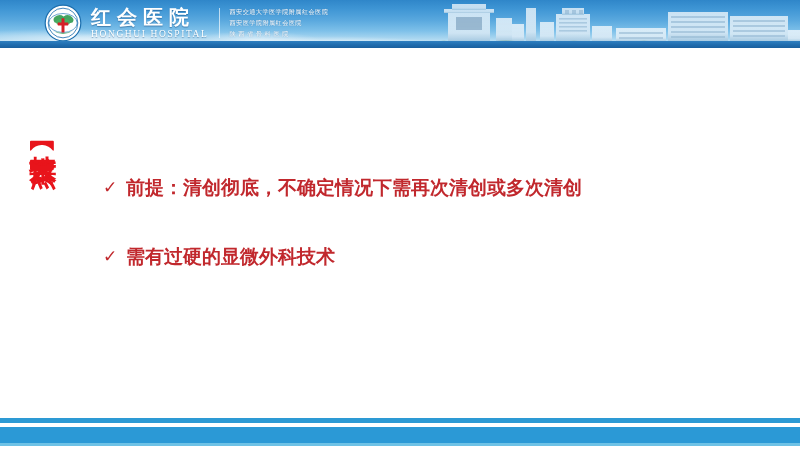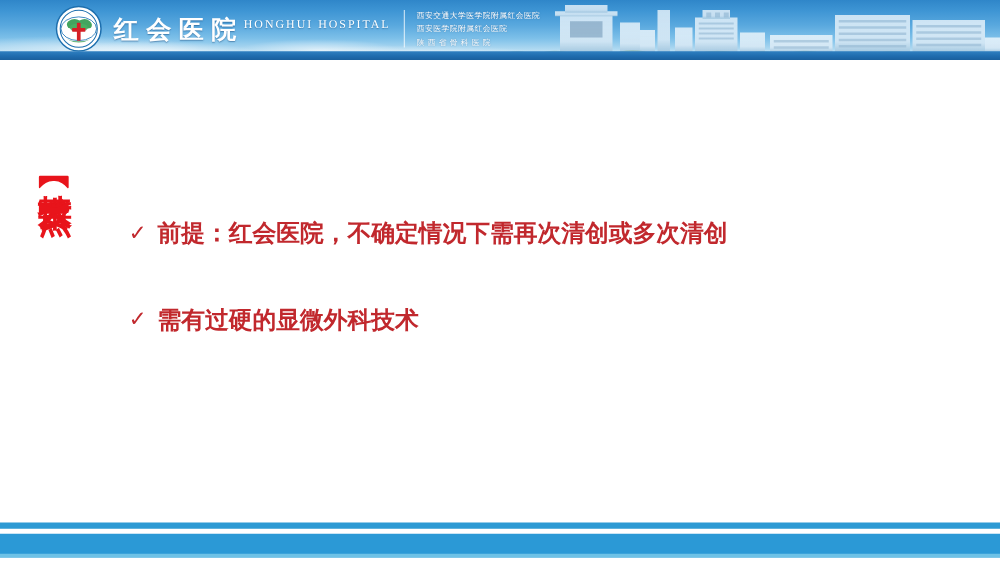--- a/index.html
+++ b/index.html
@@ -82,21 +82,21 @@
     height: 40px;
   }
   .brand .emblem {
     width: 38px;
     height: 38px;
     flex: 0 0 38px;
   }
   .brand .wordmark {
     margin-left: 9px;
     display: flex;
-    flex-direction: row;
+    flex-direction: column;
     line-height: 1;
   }
   .brand .cn-name {
     font-family: "DejaVu Sans", "Liberation Sans", sans-serif;
     font-size: 20px;
     font-weight: bold;
     color: #ffffff;
     letter-spacing: 6px;
     text-shadow: 0 1px 1px rgba(10,60,110,.45);
     white-space: nowrap;
@@ -319,21 +319,21 @@
 
     <div class="bottom-rule"></div>
   </div>
 
   <div class="side-title">【技术要点】</div>
 
   <div class="bullets">
 
     <div class="bullet">
       <span class="check">✓</span>
-      <span class="text">前提：红会医院，不确定情况下需再次清创或多次清创</span>
+      <span class="text">前提：清创彻底，不确定情况下需再次清创或多次清创</span>
     </div>
 
     <div class="bullet">
       <span class="check">✓</span>
       <span class="text">需有过硬的显微外科技术</span>
     </div>
 
   </div>
 
   <div class="footer-thin"></div>

